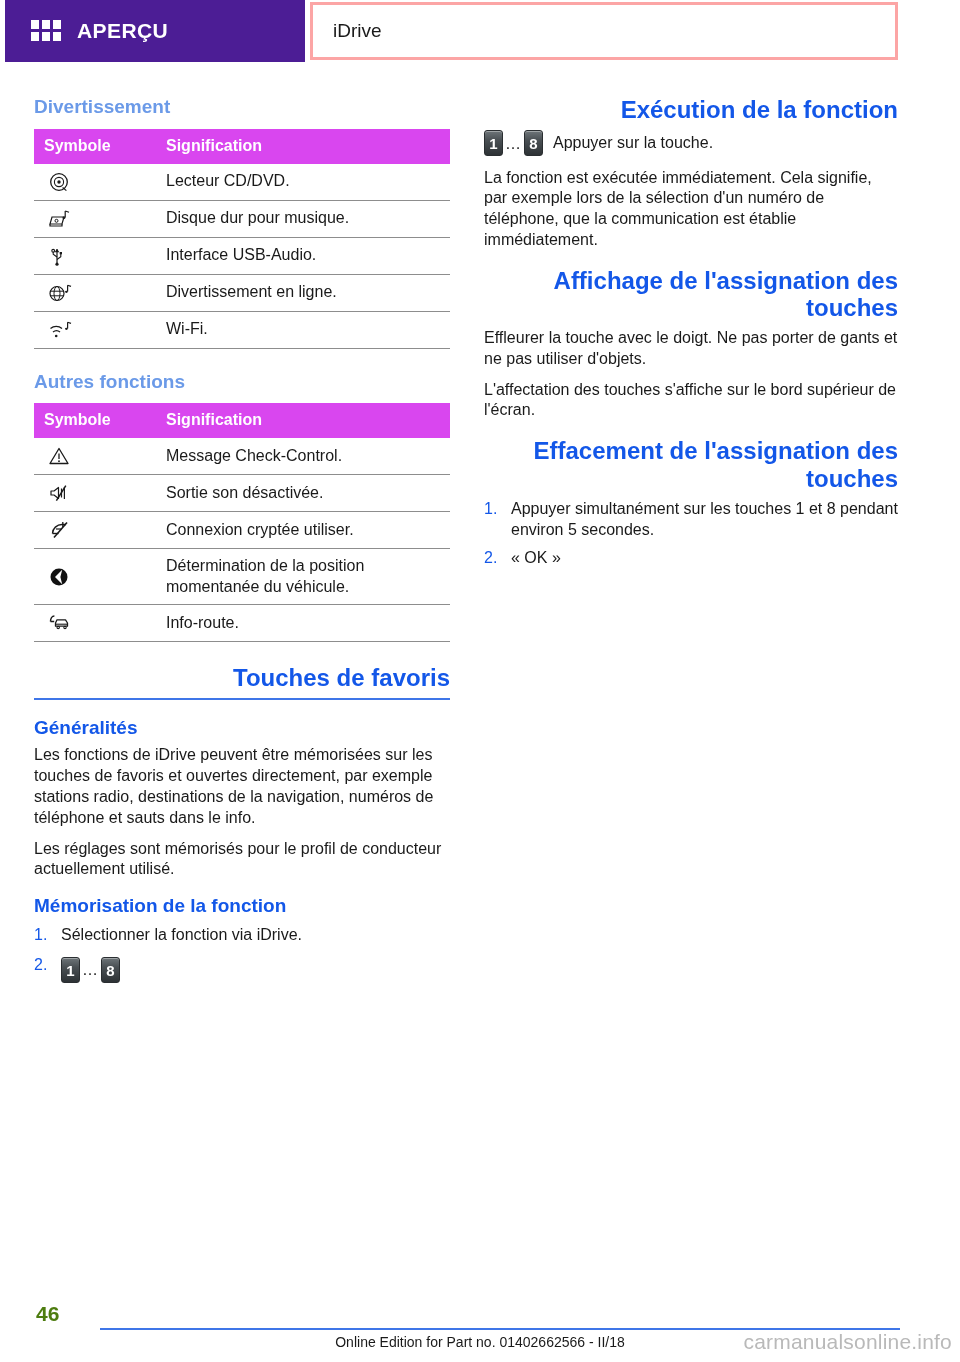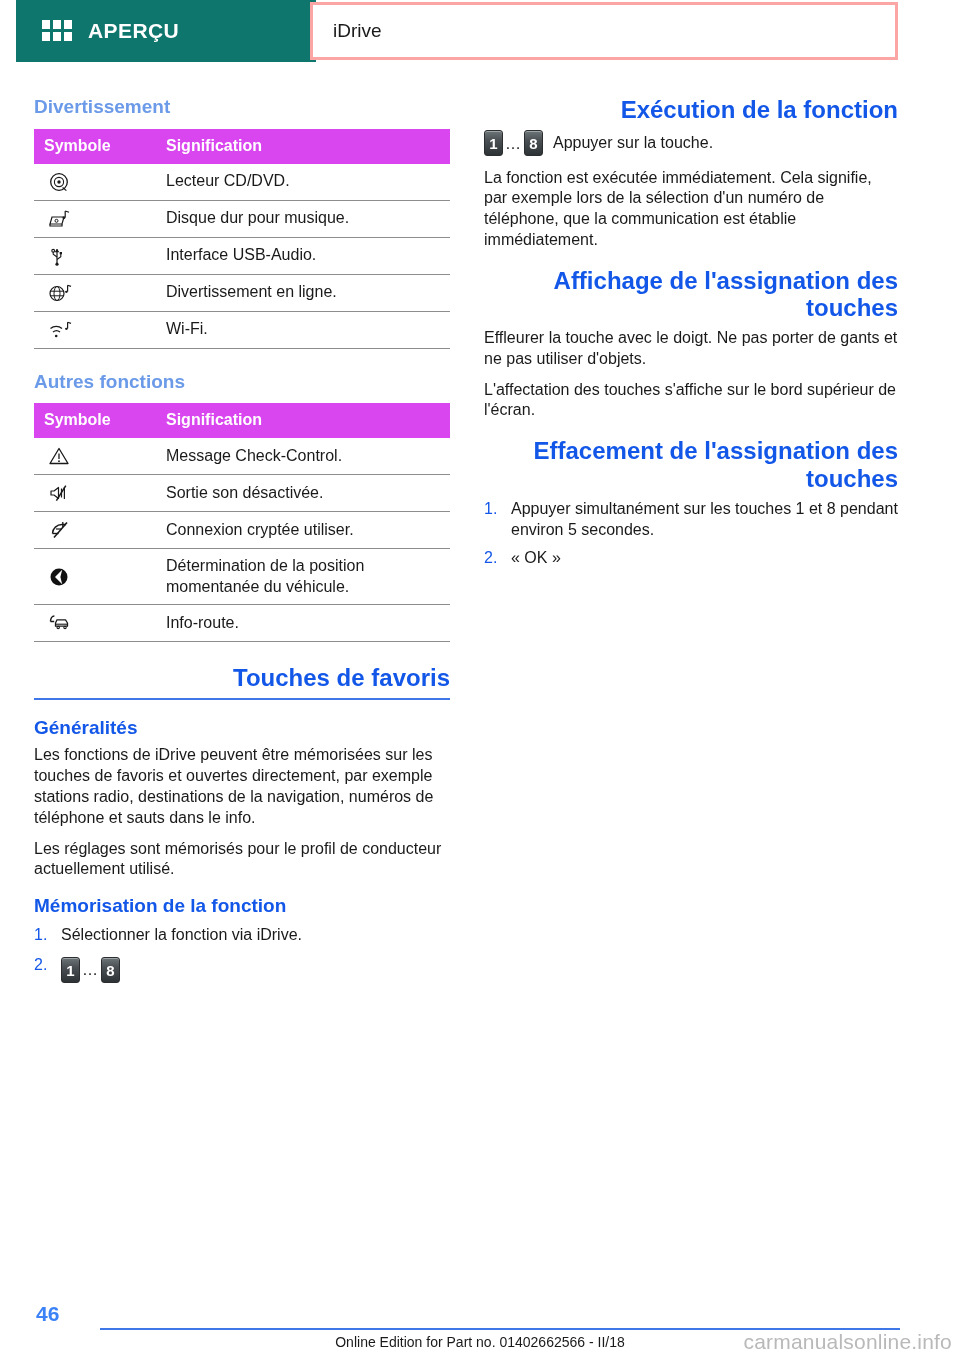--- a/index.html
+++ b/index.html
@@ -9,22 +9,22 @@
     background:#ffffff;
     font-family:"Liberation Sans", sans-serif;
     color:#1a1a1a;
     position:relative;
     overflow:hidden;
   }
 
   
   #header { position:absolute; top:0; left:0; width:960px; height:64px; }
   #apercu-tab {
-    position:absolute; left:16px; top:0; width:300px; height:62px;
-    background:#0f766e;
+    position:absolute; left:5px; top:0; width:300px; height:62px;
+    background:#4c1d95;
     display:flex; align-items:center; padding-left:26px; gap:16px;
   }
   #grid-icon { width:30px; height:22px; display:grid;
     grid-template-columns:repeat(3,8px); grid-template-rows:repeat(2,9px);
     gap:3px; }
   #grid-icon i { background:#ffffff; display:block; width:8px; height:9px; }
   #apercu-label {
     color:#ffffff; font-size:21px; font-weight:bold; letter-spacing:.4px;
   }
   #idrive-tab {
@@ -96,21 +96,21 @@
   .keys-inline { display:inline-flex; align-items:flex-end; vertical-align:-6px; }
 
   
   #exec-keys-block { display:flex; align-items:flex-start; gap:10px; margin-bottom:12px;}
   #exec-keys-block .txt { font-size:16px; line-height:1.3; padding-top:3px;}
 
   
   #footer { position:absolute; left:0; bottom:0; width:960px; height:72px; }
   #page-no {
     position:absolute; left:36px; top:12px;
-    font-size:21px; font-weight:bold; color:#3b82f6;
+    font-size:21px; font-weight:bold; color:#4d7c0f;
   }
   #footer-rule {
     position:absolute; left:100px; top:38px; width:800px;
     border-top:2px solid #3f76e8;
   }
   #footer-note {
     position:absolute; left:0; top:44px; width:960px; text-align:center;
     font-size:14px; color:#1a1a1a;
   }
   #watermark {

